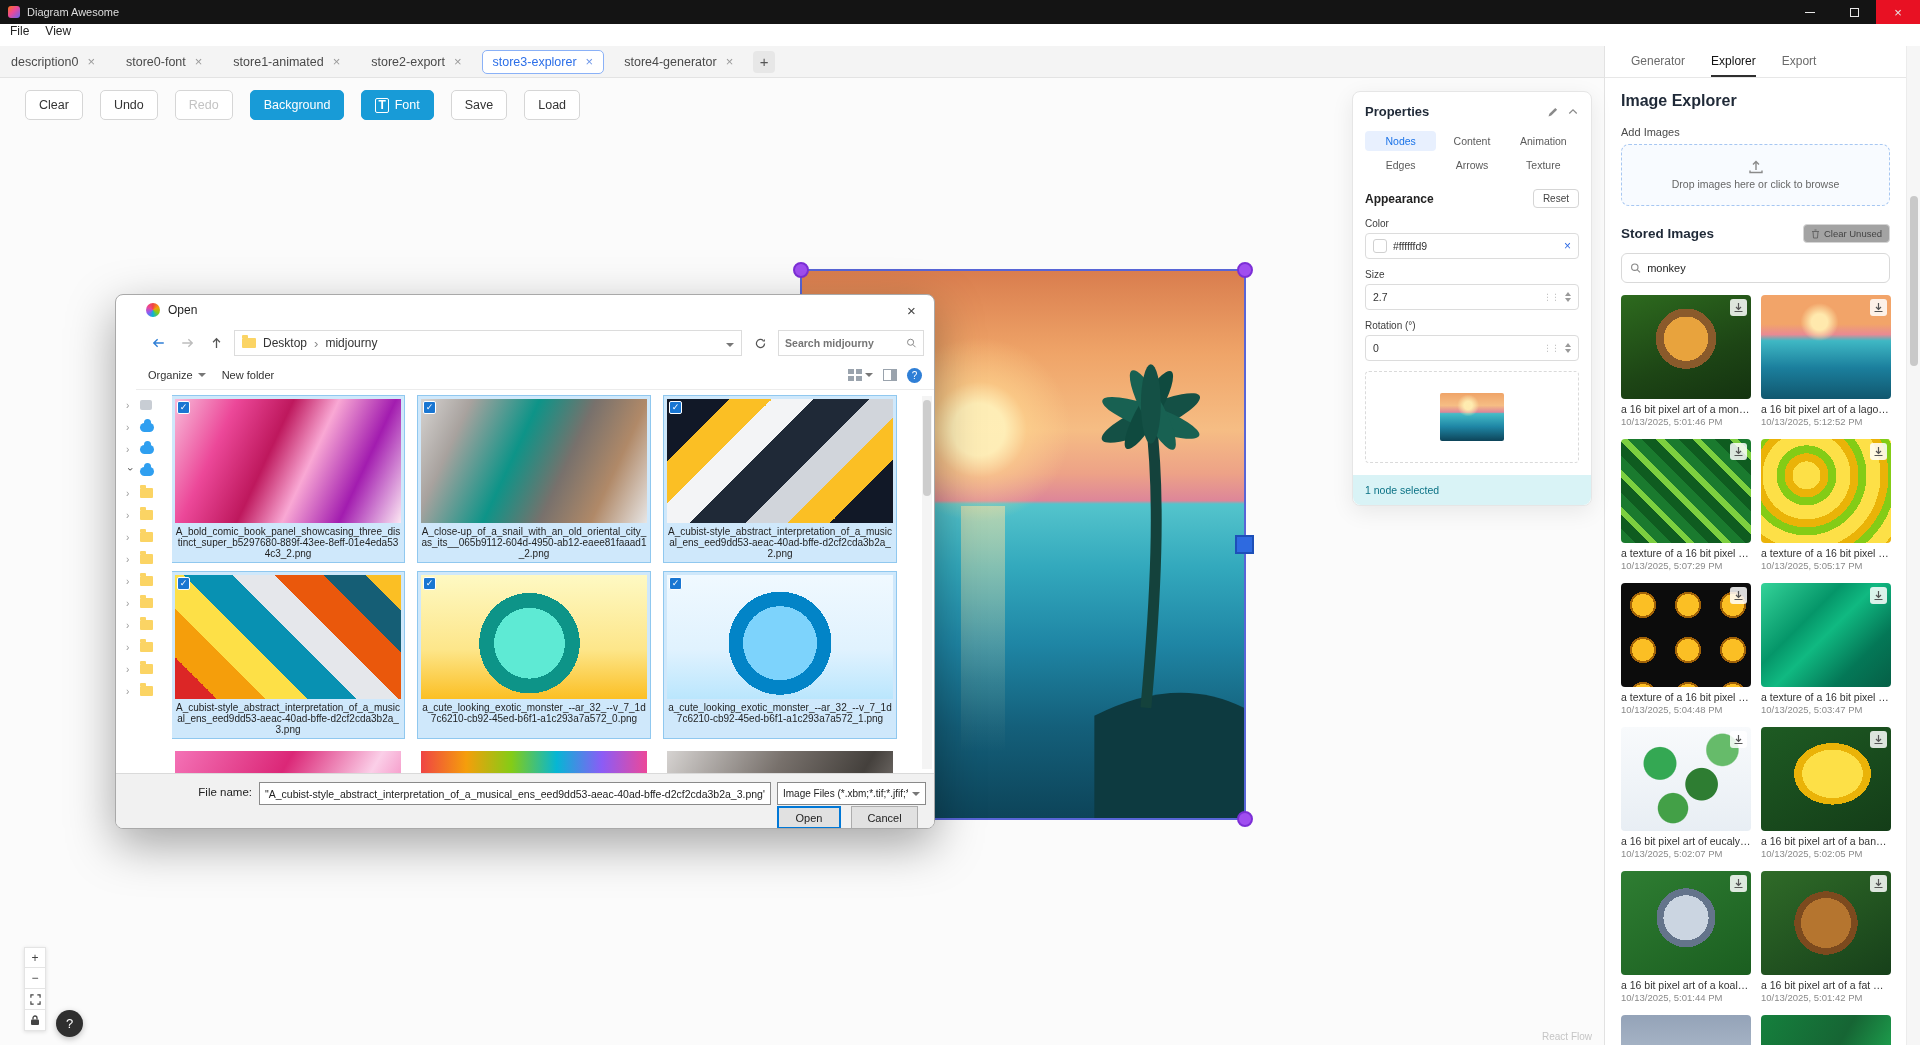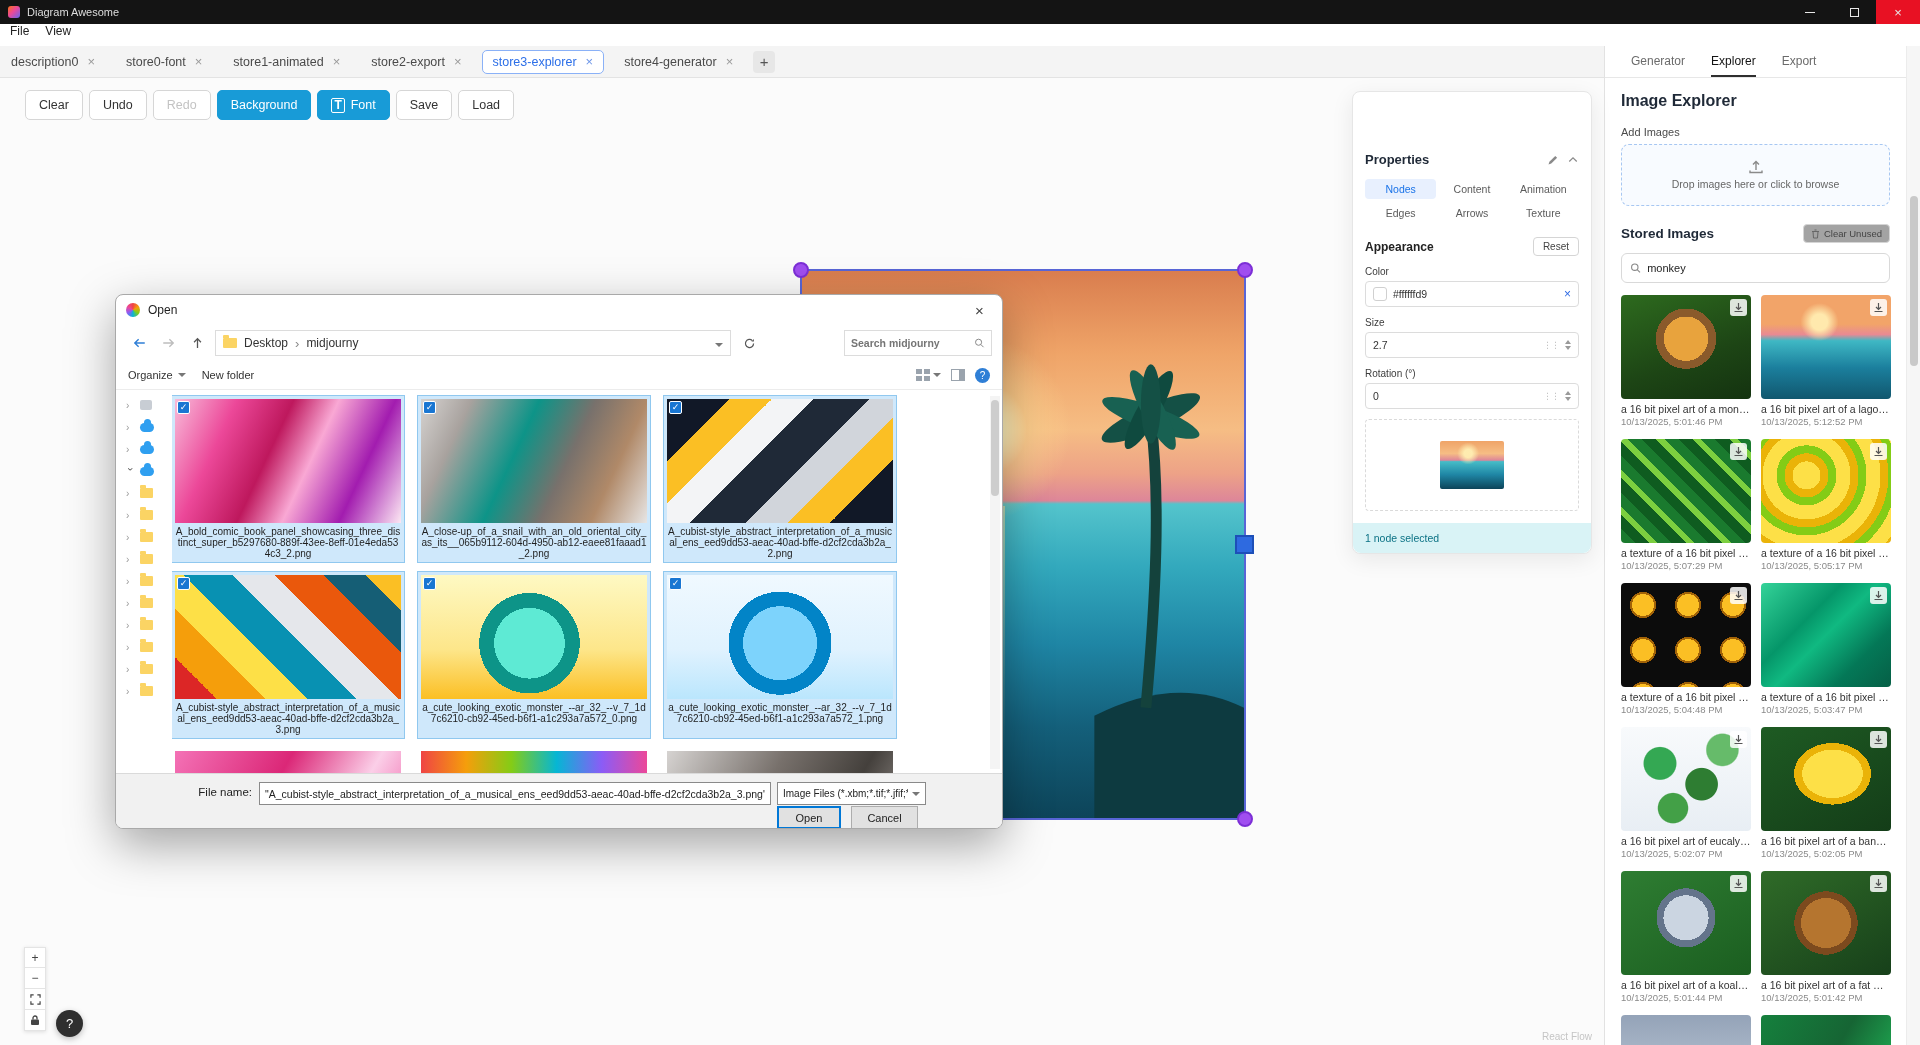--- a/index.html
+++ b/index.html
@@ -21,21 +21,21 @@
 
   .tabbar { position:absolute; top:46px; left:0; width:1604px; height:32px; background:#f4f4f4; border-bottom:1px solid #e3e3e3; display:flex; align-items:center; gap:9px; z-index:5; }
   .tab { display:flex; align-items:center; gap:9px; height:24px; padding:0 10px; border-radius:5px; border:1px solid transparent; font-size:12.5px; color:#4a4a4a; background:transparent; cursor:default; }
   .tab.active { background:#fff; border-color:#8ab1f7; color:#2c6fe8; }
   .tab-x { color:#9a9a9a; font-size:13px; line-height:1; }
   .tab.active .tab-x { color:#6d96e8; }
   .tab-add { width:22px; height:22px; border-radius:4px; background:#e7e7e7; color:#555; font-size:15px; display:flex; align-items:center; justify-content:center; }
 
   
   .canvas { position:absolute; top:78px; left:0; width:1604px; bottom:0; background:#fbfbfb; overflow:hidden; }
-  .toolbar { position:absolute; top:12px; left:25px; display:flex; gap:6px; z-index:4; }
+  .toolbar { position:absolute; top:12px; left:25px; display:flex; gap:17px; z-index:4; }
   .btn { height:30px; padding:0 13px; background:#fff; border:1px solid #d6d6d6; border-radius:5px; font-size:12.5px; color:#333; display:flex; align-items:center; gap:6px; font-family:inherit; }
   .btn.disabled { color:#c3c3c3; }
   .btn.primary { background:#189bd7; border-color:#189bd7; color:#fff; }
   .font-t { font-weight:bold; font-size:12px; border:1.2px solid #fff; border-radius:2px; padding:0 2px; line-height:13px; }
 
   
   .node { position:absolute; left:800px; top:191px; width:446px; height:551px; border:2px solid #5865d6; z-index:2; }
   .scene { position:absolute; inset:0; overflow:hidden;
     background:
       radial-gradient(circle at 40% 29%, rgba(255,240,185,.95) 0 26px, rgba(255,216,145,.55) 48px, rgba(255,216,145,0) 92px),
@@ -49,21 +49,21 @@
   .handle-mid { position:absolute; right:-10px; top:50%; margin-top:-10px; width:19px; height:19px; background:#2e6ae0; border:2px solid #1d4fb8; z-index:3; }
 
   .rf-controls { position:absolute; left:24px; bottom:14px; display:flex; flex-direction:column; box-shadow:0 1px 4px rgba(0,0,0,.12); z-index:4; }
   .rf-btn { width:22px; height:21px; background:#fff; border:1px solid #e4e4e4; border-top:none; display:flex; align-items:center; justify-content:center; font-size:12px; color:#444; }
   .rf-btn:first-child { border-top:1px solid #e4e4e4; }
   .help-btn { position:absolute; left:56px; bottom:8px; width:27px; height:27px; border-radius:50%; background:#2f2f2f; color:#fff; font-size:13px; display:flex; align-items:center; justify-content:center; box-shadow:0 2px 6px rgba(0,0,0,.25); z-index:4; }
   .attribution { position:absolute; right:12px; bottom:3px; font-size:10px; color:#c5c5c5; z-index:3; }
 
   
   .props { position:absolute; left:1352px; top:91px; width:240px; background:#fff; border:1px solid #e6e6e6; border-radius:8px; box-shadow:0 6px 22px rgba(0,0,0,.08); z-index:6; padding:12px 12px 0 12px; }
-  .props-head { display:flex; align-items:center;margin-top:48px; }
+  .props-head { display:flex; align-items:center; }
   .props-title { font-size:13px; font-weight:bold; color:#1f2937; }
   .props-icons { margin-left:auto; display:flex; gap:8px; align-items:center; color:#8a8a8a; }
   .props-tabs { display:grid; grid-template-columns:1fr 1fr 1fr; row-gap:4px; margin-top:12px; }
   .ptab { font-size:10.5px; color:#5b5b5b; text-align:center; padding:4px 0; border-radius:4px; }
   .ptab.active { color:#1a73e8; background:#e8f0fe; }
   .appearance-row { display:flex; align-items:center; margin-top:14px; }
   .appearance-row span { font-size:12px; font-weight:bold; color:#222; }
   .reset-btn { margin-left:auto; font-size:10px; color:#444; background:#fff; border:1px solid #d5d5d5; border-radius:4px; padding:3px 9px; font-family:inherit; }
   .field { margin-top:10px; }
   .field label { display:block; font-size:10px; color:#3c3c3c; margin-bottom:4px; }
@@ -115,21 +115,21 @@
   .s-banana { background:radial-gradient(ellipse at 55% 45%,#fde047 0 30%,#eab308 30% 38%,rgba(0,0,0,0) 38%),linear-gradient(150deg,#1e5b23,#143d18); }
   .s-koala { background:radial-gradient(circle at 50% 45%,#cbd5e1 0 26%,#64748b 26% 34%,rgba(0,0,0,0) 34%),linear-gradient(150deg,#2e7d32,#1b5e20); }
   .s-fatmonkey { background:radial-gradient(circle at 50% 50%,#b5752f 0 30%,#7c4a1e 30% 38%,rgba(0,0,0,0) 38%),linear-gradient(150deg,#2f6b28,#17401a); }
   .s-koala2 { background:radial-gradient(circle at 50% 70%,#e2e8f0 0 34%,rgba(0,0,0,0) 35%),linear-gradient(#94a3b8,#cbd5e1); }
   .s-jungle { background:linear-gradient(120deg,#15803d,#166534 50%,#22c55e); }
 
   .outer-scrollbar { position:absolute; top:46px; right:0; width:14px; bottom:0; background:#f6f6f6; border-left:1px solid #ececec; z-index:7; }
   .outer-thumb { position:absolute; left:3px; width:8px; top:150px; height:170px; border-radius:5px; background:#c9c9c9; }
 
   
-  .dialog { position:absolute; left:115px; top:294px; width:888px; height:535px; background:#fff; border:1px solid #a9a9a9; border-radius:8px; box-shadow:0 16px 48px rgba(0,0,0,.35); z-index:20; overflow:hidden; }
+  .dialog { position:absolute; left:115px; top:294px; width:820px; height:535px; background:#fff; border:1px solid #a9a9a9; border-radius:8px; box-shadow:0 16px 48px rgba(0,0,0,.35); z-index:20; overflow:hidden;padding-left:20px; }
   .dlg-titlebar { height:30px; display:flex; align-items:center; padding-left:10px; }
   .dlg-icon { width:14px; height:14px; border-radius:50%; background:conic-gradient(#ef4444,#f59e0b,#84cc16,#06b6d4,#8b5cf6,#ec4899,#ef4444); margin-right:8px; }
   .dlg-title { font-size:12px; color:#1f1f1f; }
   .dlg-close { margin-left:auto; width:45px; height:30px; display:flex; align-items:center; justify-content:center; font-size:15px; color:#444; }
   .dlg-nav { height:36px; display:flex; align-items:center; gap:7px; padding:0 10px 0 12px; }
   .nav-ic { width:22px; height:22px; display:flex; align-items:center; justify-content:center; }
   .crumb { width:516px; height:26px; border:1px solid #dcdcdc; background:#fff; display:flex; align-items:center; gap:7px; padding:0 7px; font-size:12px; color:#333; }
   .crumb-sep { color:#888; font-size:13px; }
   .crumb-caret { margin-left:auto; }
   .mini-folder { width:14px; height:10px; background:#fbd464; border-radius:1px; position:relative; }

